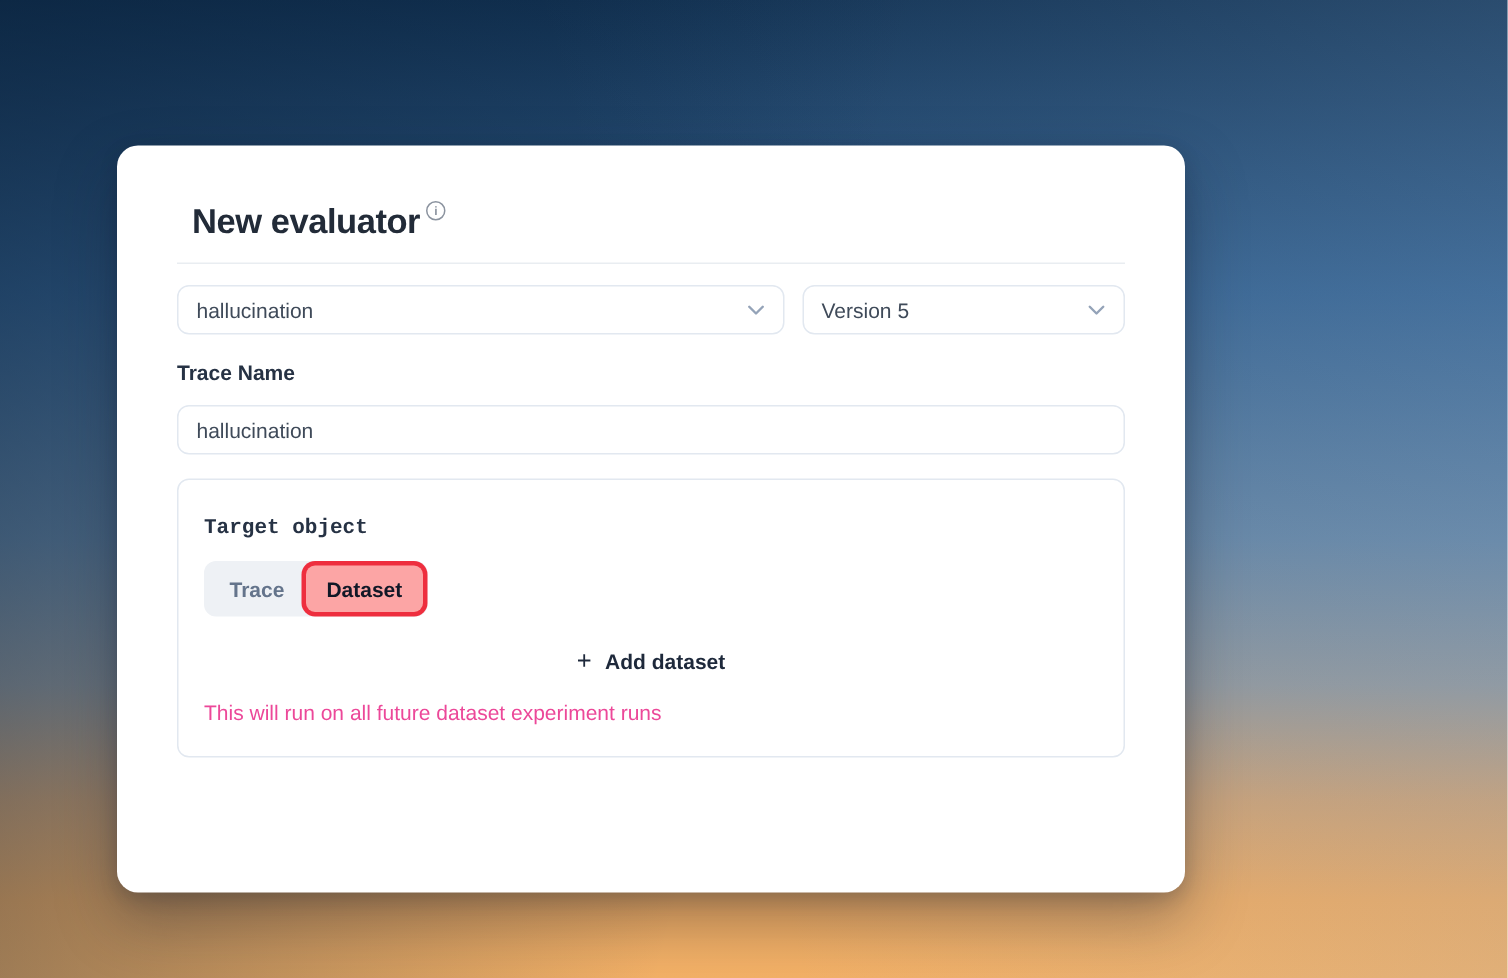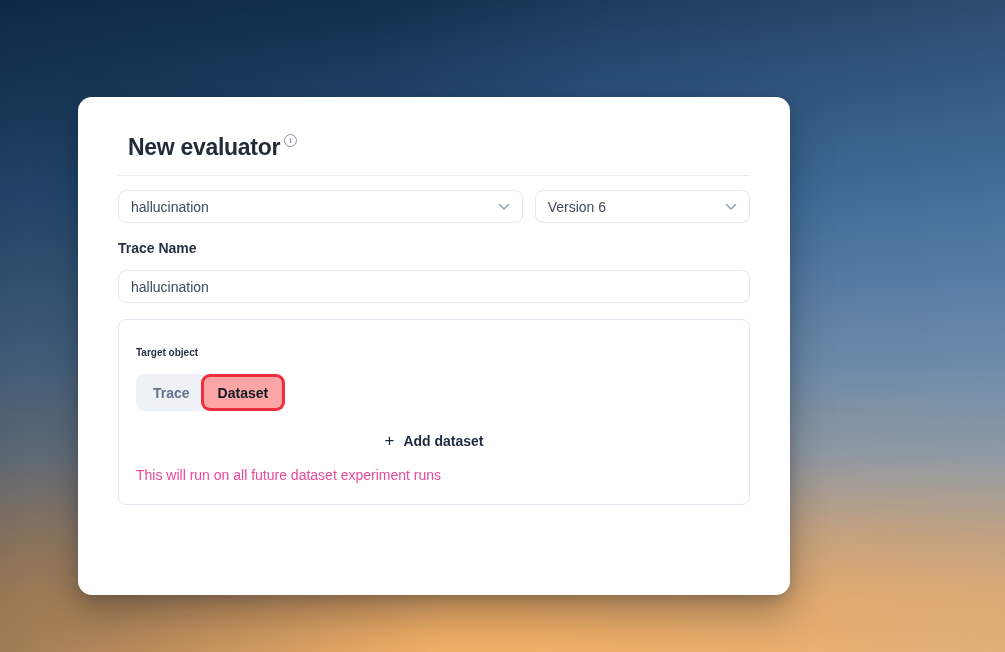--- a/index.html
+++ b/index.html
@@ -98,24 +98,25 @@
     background: #fff;
   }
 
   .card {
     margin: 16px 40px 0;
     border: 1px solid var(--border, #e2e8f0);
     border-radius: 8px;
     padding: 24px 17px 20px;
   }
   .card-label {
-    font-size: 10px;
+    font-size: 14px;
     line-height: 17px;
     font-weight: 600;
     color: #263244;
+    font-family: Liberation Mono, monospace;
   }
 
   .segmented {
     display: inline-flex;
     margin-top: 13px;
     background: #eef1f5;
     border-radius: 8px;
     padding: 3px;
   }
   .segment {
@@ -177,21 +178,21 @@
   <div class="divider"></div>
 
   <div class="selects-row">
     <div class="select select-evaluator">
       <span>hallucination</span>
       <svg class="chevron" width="12" height="8" viewBox="0 0 12 8">
         <path d="M1.5 1.5 L6 6 L10.5 1.5" fill="none" stroke="#94a3b8" stroke-width="1.6" stroke-linecap="round" stroke-linejoin="round"></path>
       </svg>
     </div>
     <div class="select select-version">
-      <span>Version 6</span>
+      <span>Version 5</span>
       <svg class="chevron" width="12" height="8" viewBox="0 0 12 8">
         <path d="M1.5 1.5 L6 6 L10.5 1.5" fill="none" stroke="#94a3b8" stroke-width="1.6" stroke-linecap="round" stroke-linejoin="round"></path>
       </svg>
     </div>
   </div>
 
   <div class="field-label">Trace Name</div>
   <input class="text-input" type="text" value="hallucination" style="">
 
   <div class="card">

